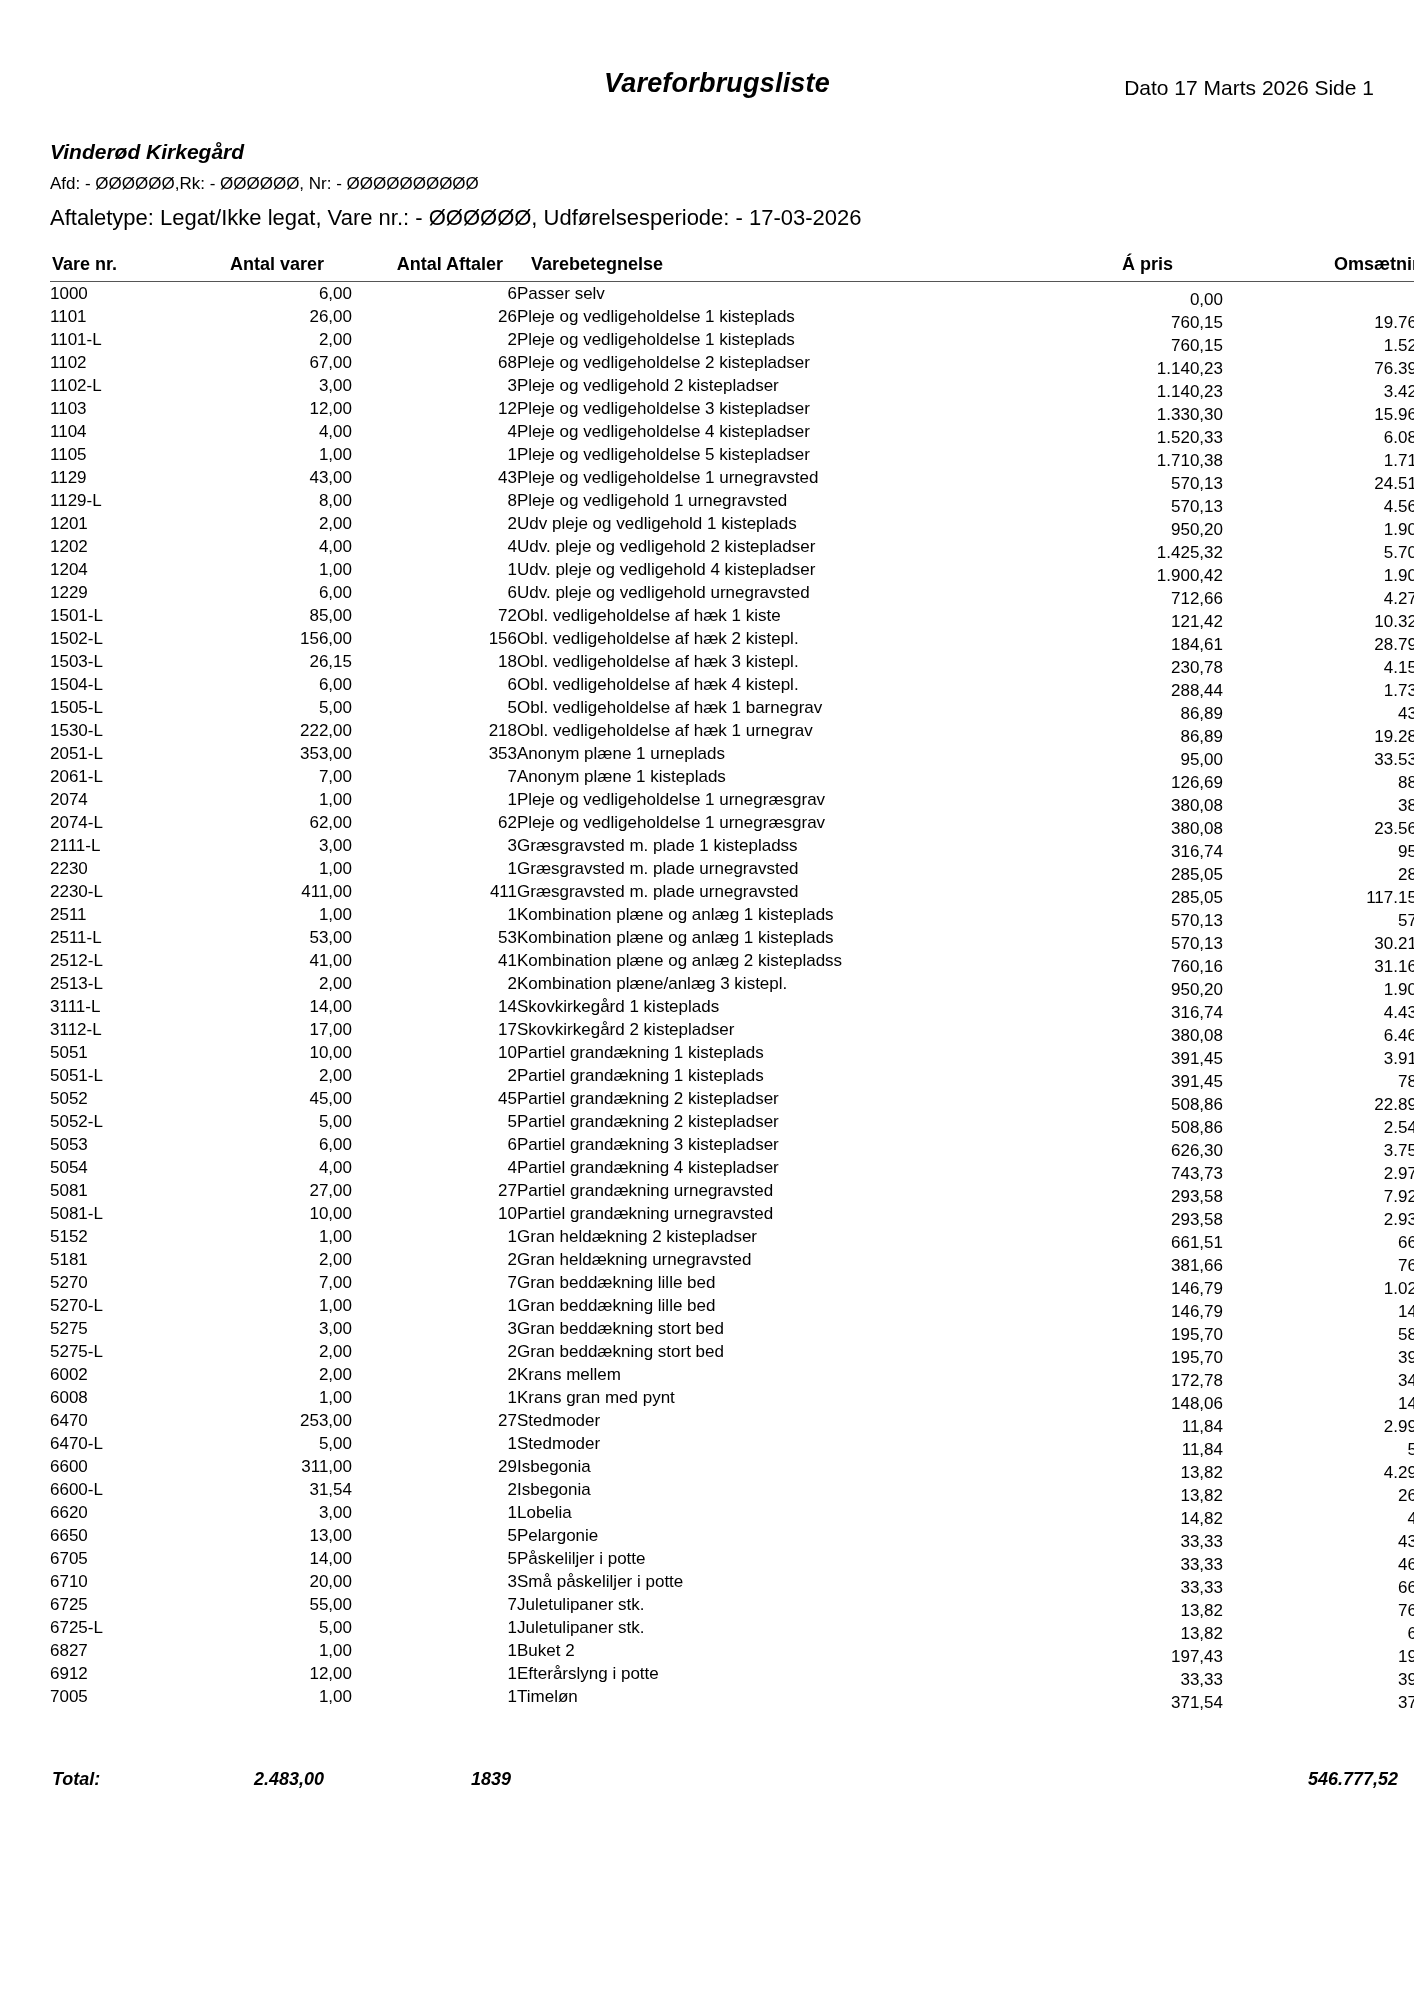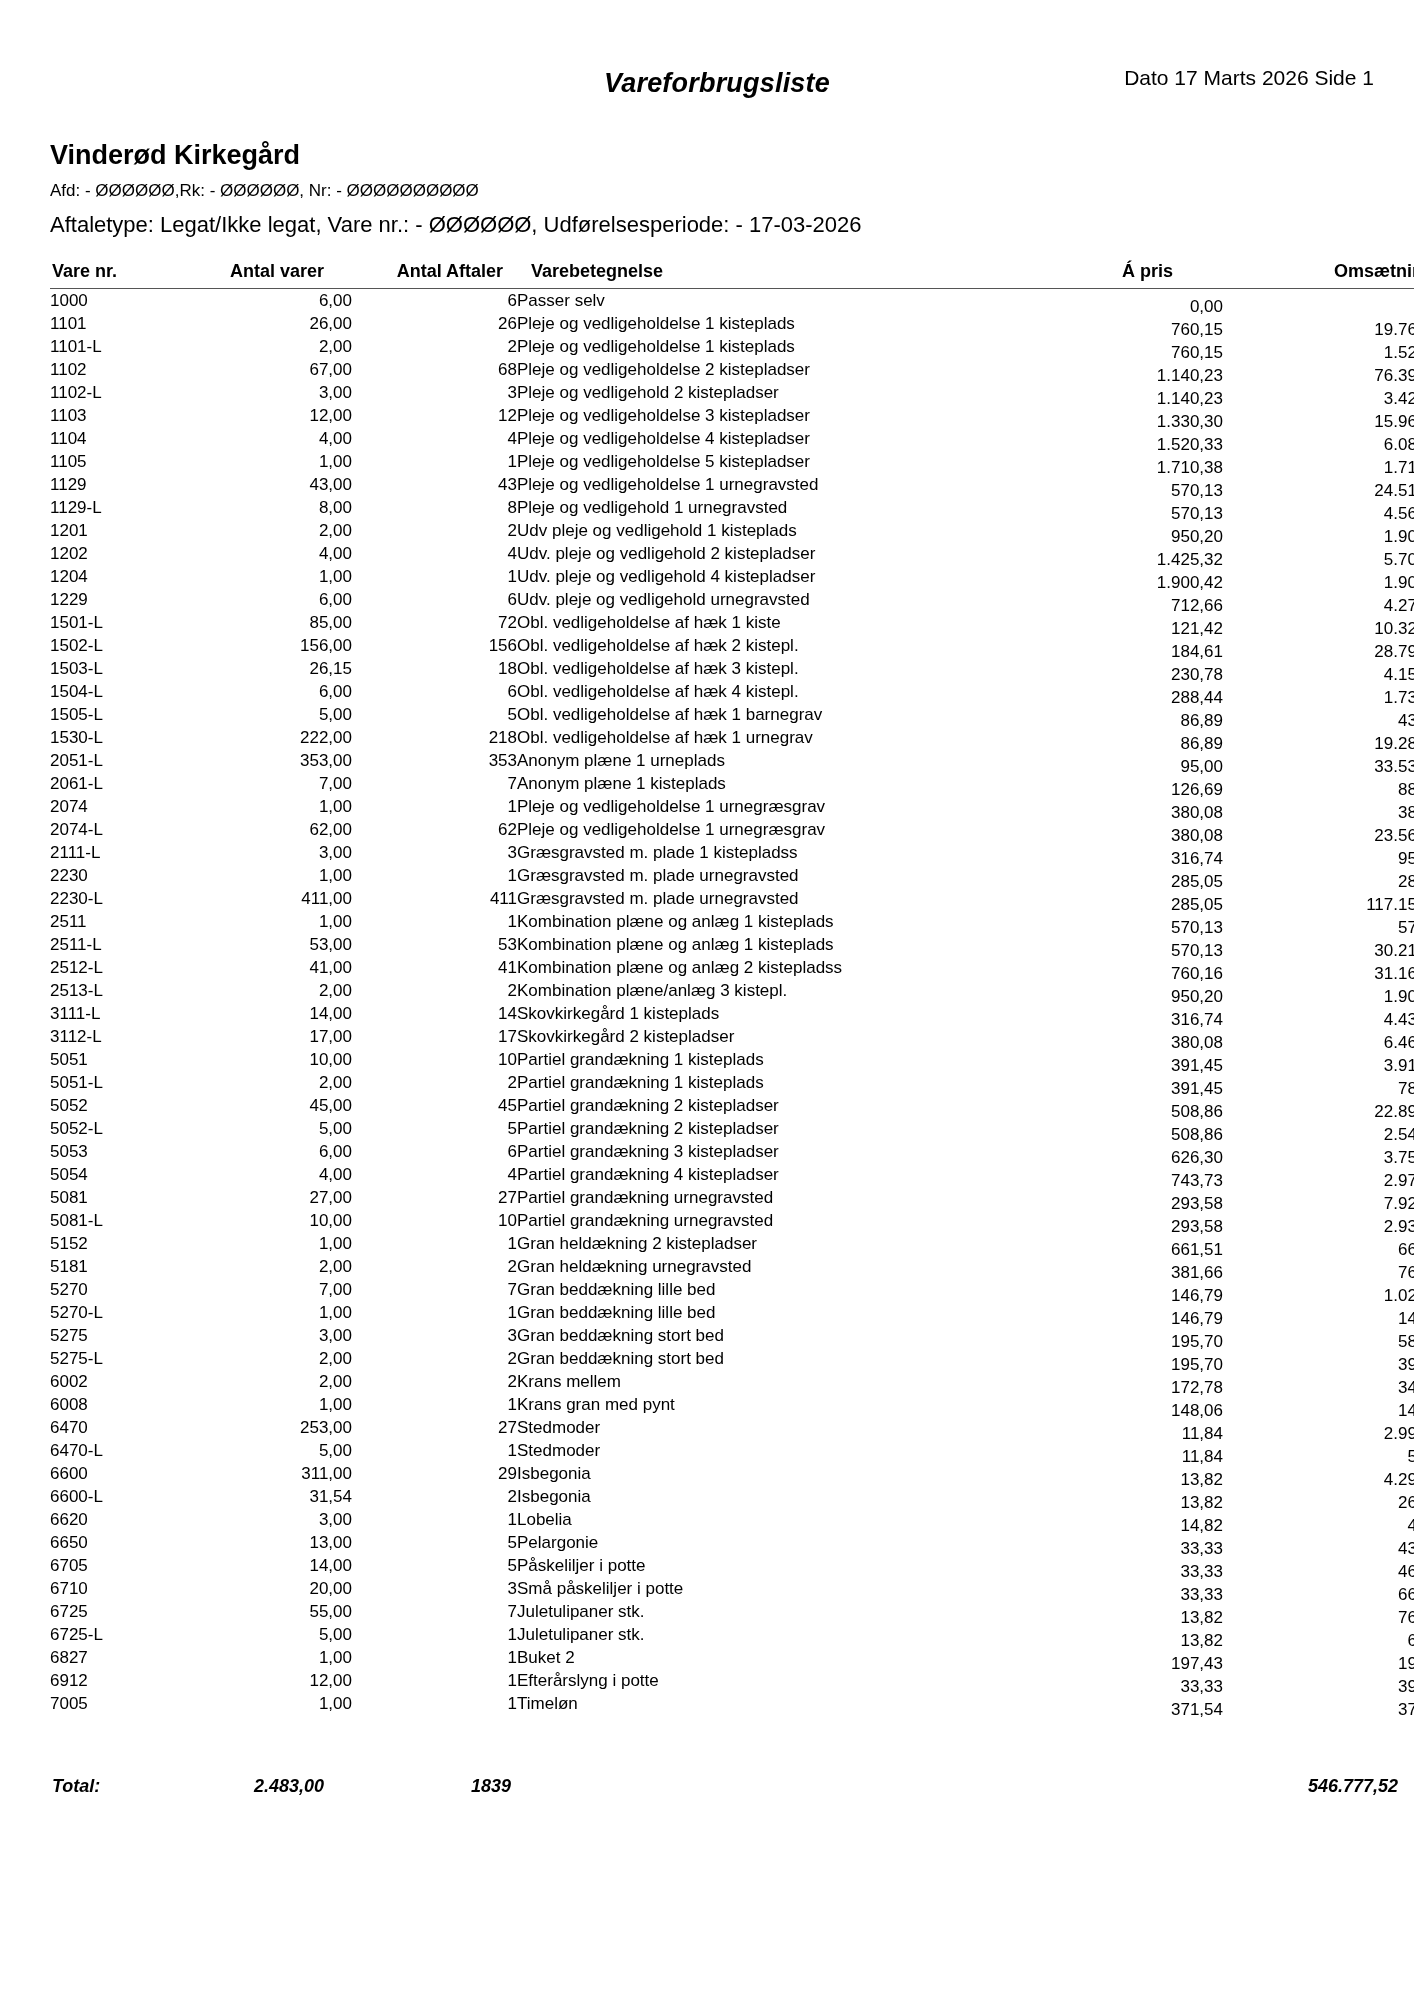--- a/index.html
+++ b/index.html
@@ -31,27 +31,28 @@
     top: 8px;
     text-align: center;
     font-size: 27px;
     font-weight: bold;
     font-style: italic;
     letter-spacing: 0.2px;
   }
   .doc-date {
     position: absolute;
     right: 10px;
-    top: 6px;
+    top: 16px;
     font-size: 21px;
   }
   .org-name {
     margin-top: 28px;
-    font-size: 27px;
+    font-size: 21px;
     font-weight: bold;
+    font-style: italic;
   }
   .meta-line {
     margin-top: 10px;
     font-size: 17px;
   }
   .meta-line2 {
     margin-top: 11px;
     font-size: 22px;
   }
   table.items {

